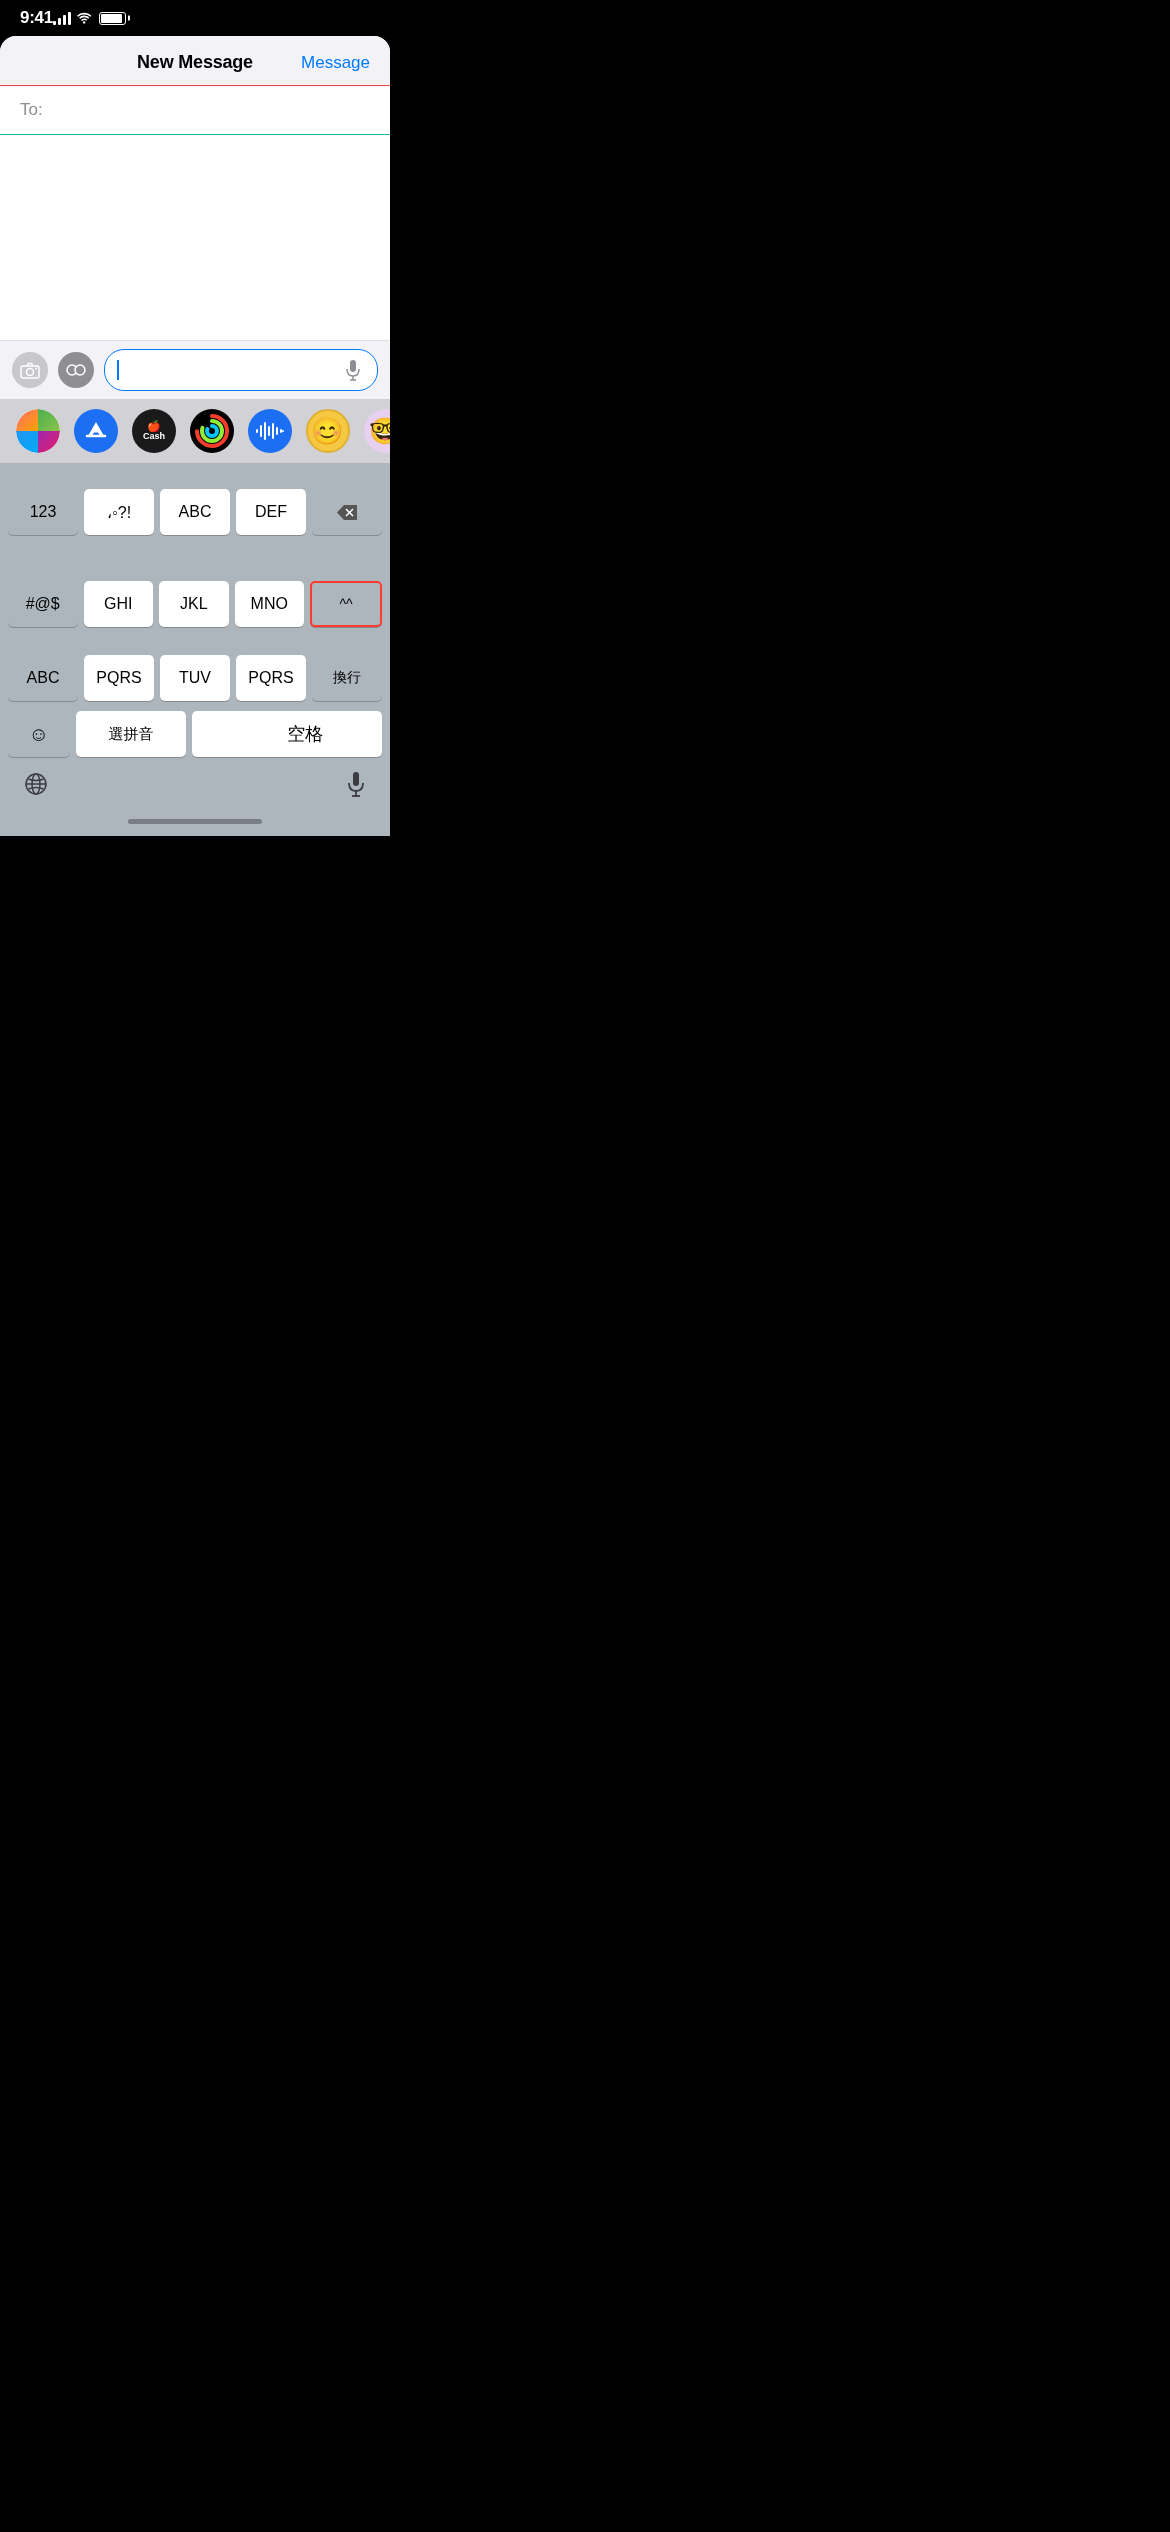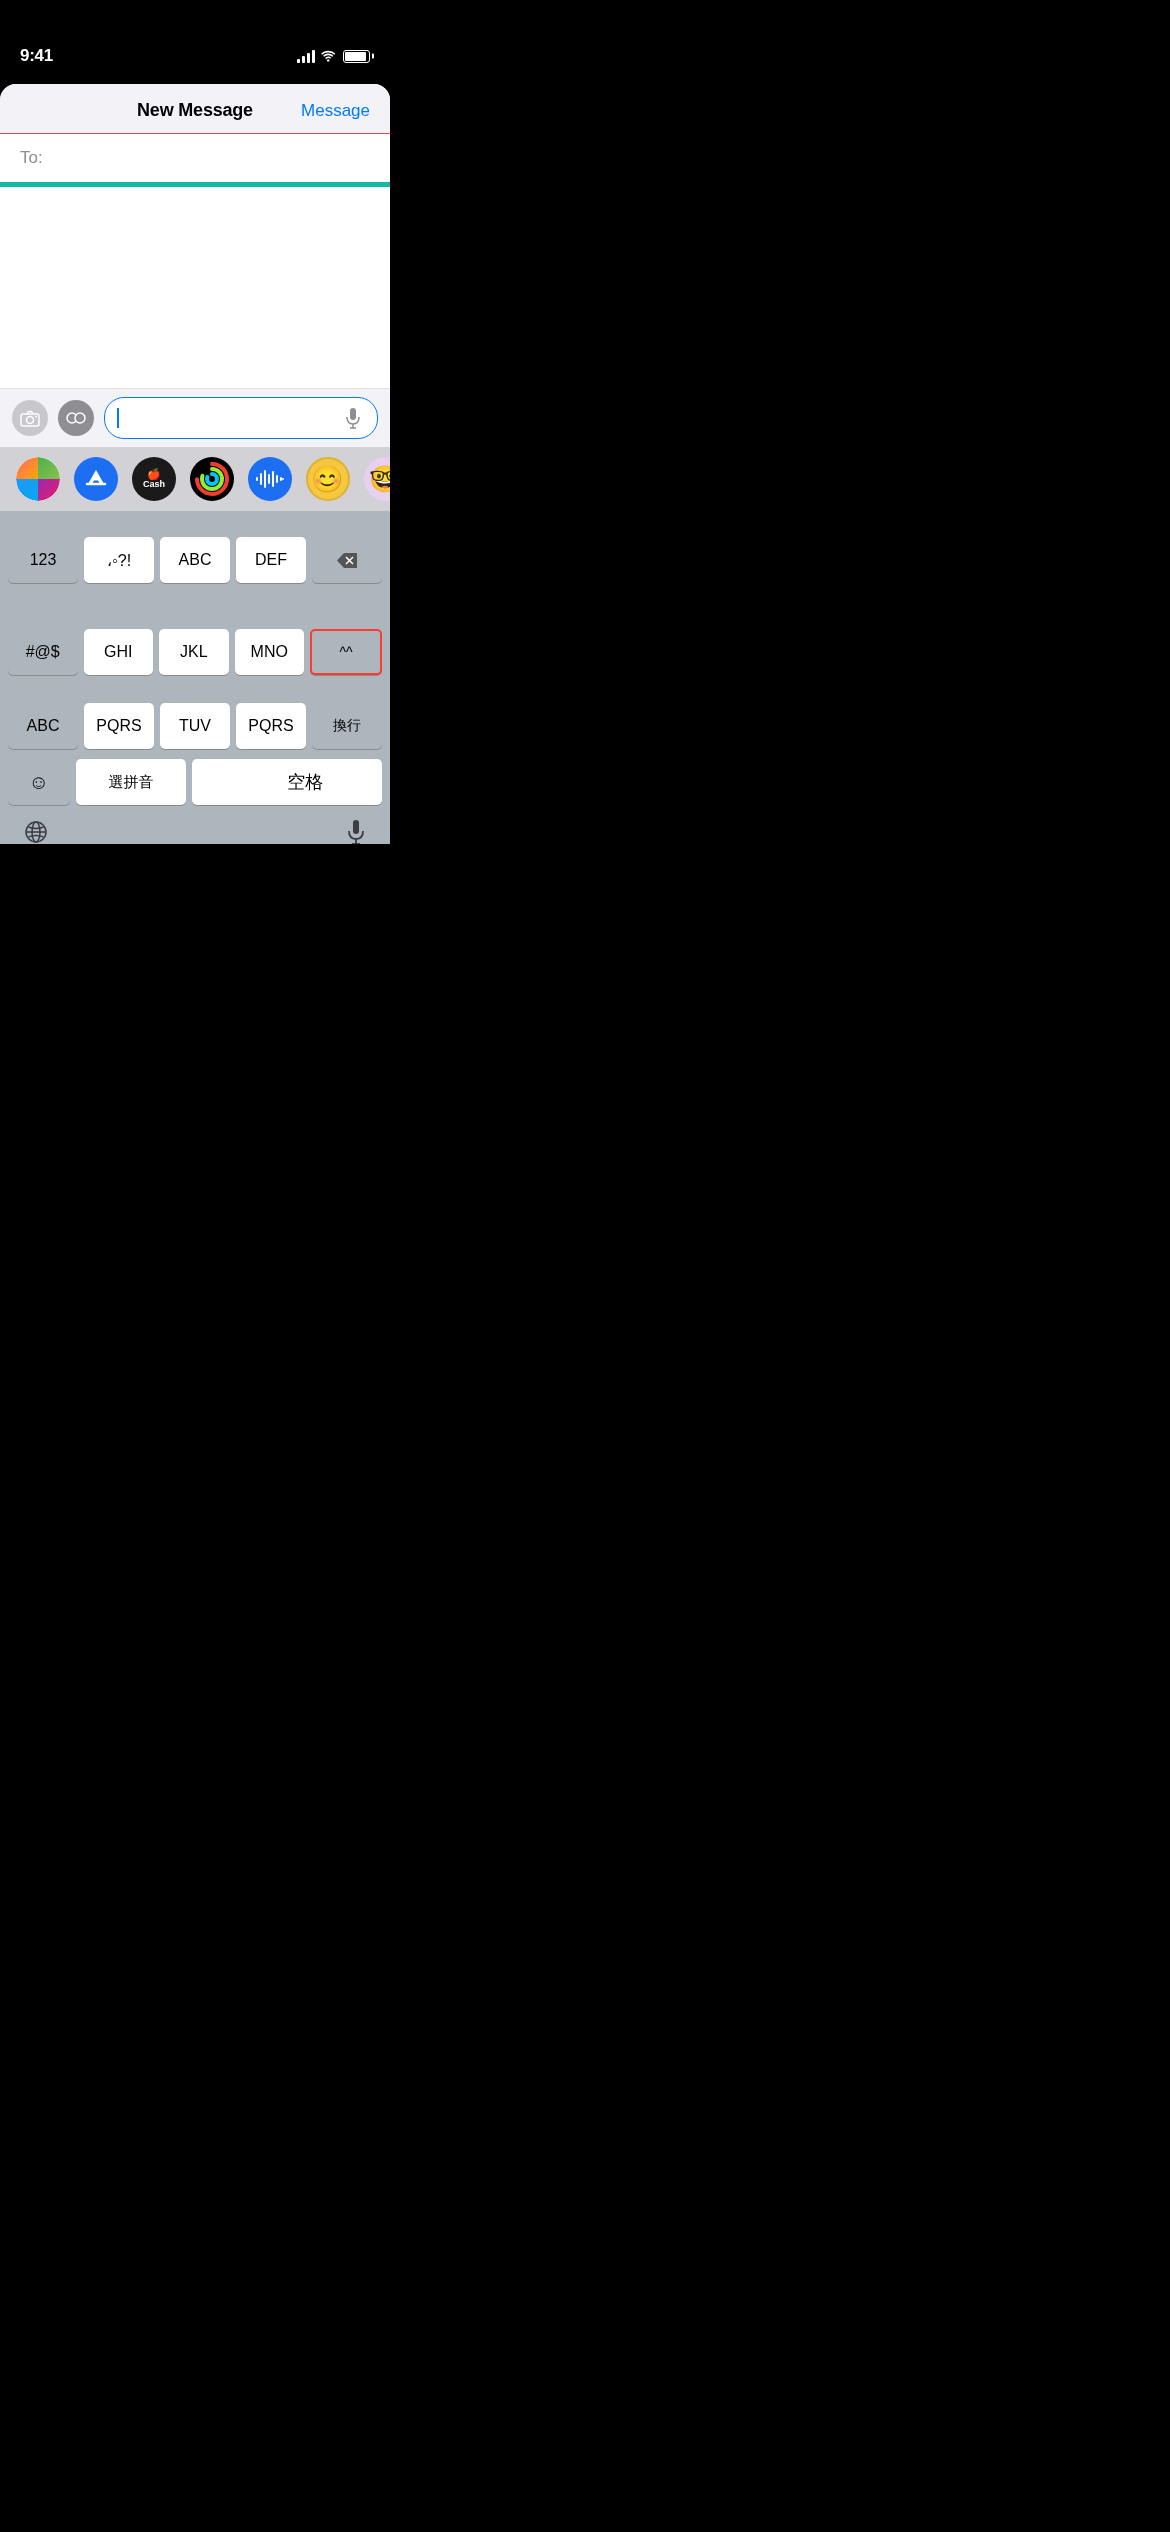--- a/index.html
+++ b/index.html
@@ -10,26 +10,24 @@
       height: 844px;
       background: #000;
       font-family: -apple-system, 'SF Pro Display', 'Helvetica Neue', Arial, sans-serif;
       overflow: hidden;
       position: relative;
     }
 
     
     .status-bar {
       background: #000;
-      height: 56px;
-      display: flex;
-      align-items: center;
-      justify-content: space-between;
+      height: 36px;
+      display: flex;
+      align-items: center;
       padding: 0 20px;
-      margin-top: 28px;
     }
     .status-time {
       color: #fff;
       font-size: 17px;
       font-weight: 600;
       letter-spacing: -0.3px;
     }
     .status-icons {
       display: flex;
       align-items: center;
@@ -106,21 +104,21 @@
       font-size: 17px;
       color: #007aff;
       font-weight: 400;
       cursor: pointer;
     }
 
     
     .to-field {
       background: #fff;
       padding: 14px 20px;
-      border-bottom: 5px solid #14b8a6;
+      border-bottom: 1px solid #14b8a6;
       display: flex;
       align-items: center;
     }
     .to-label {
       font-size: 17px;
       color: #8e8e93;
       margin-right: 6px;
     }
     .to-input {
       flex: 1;

